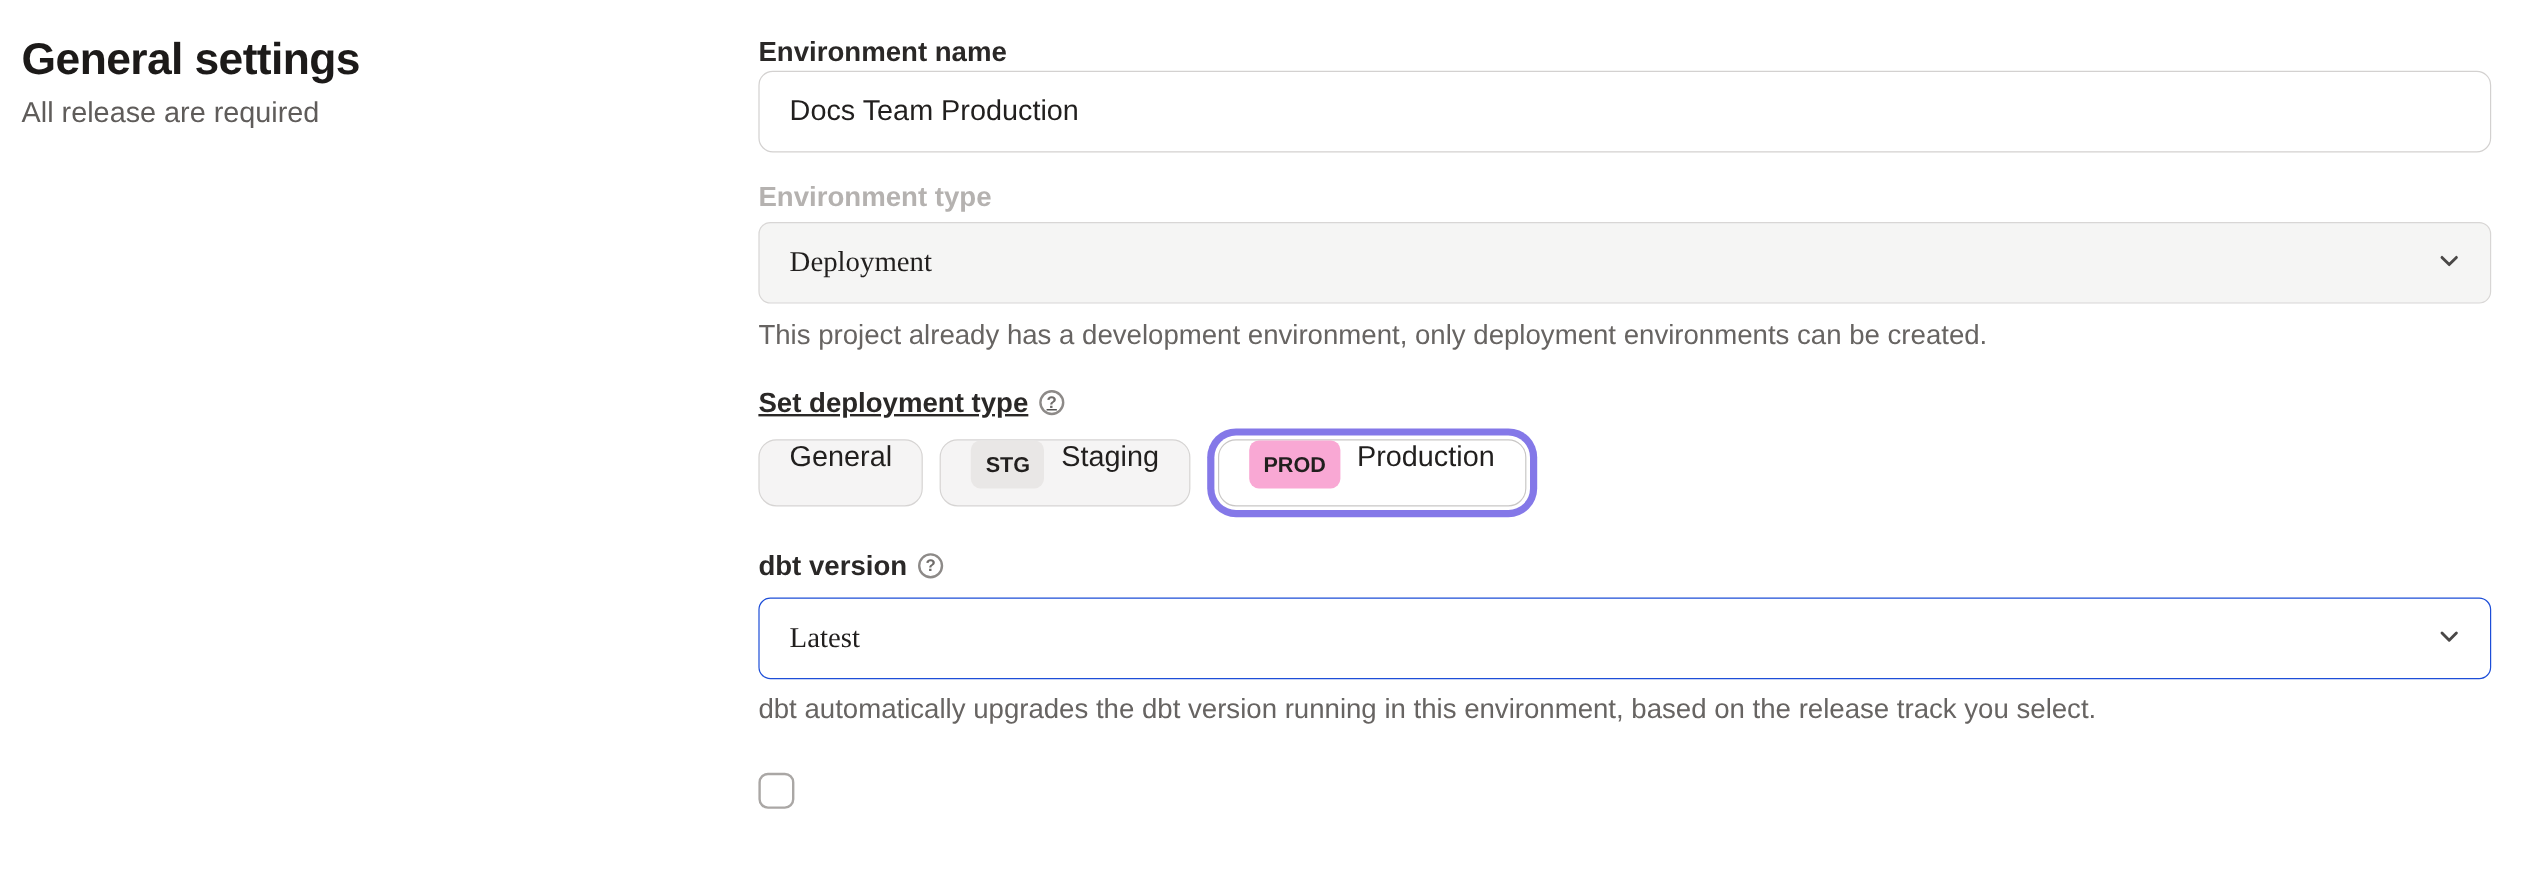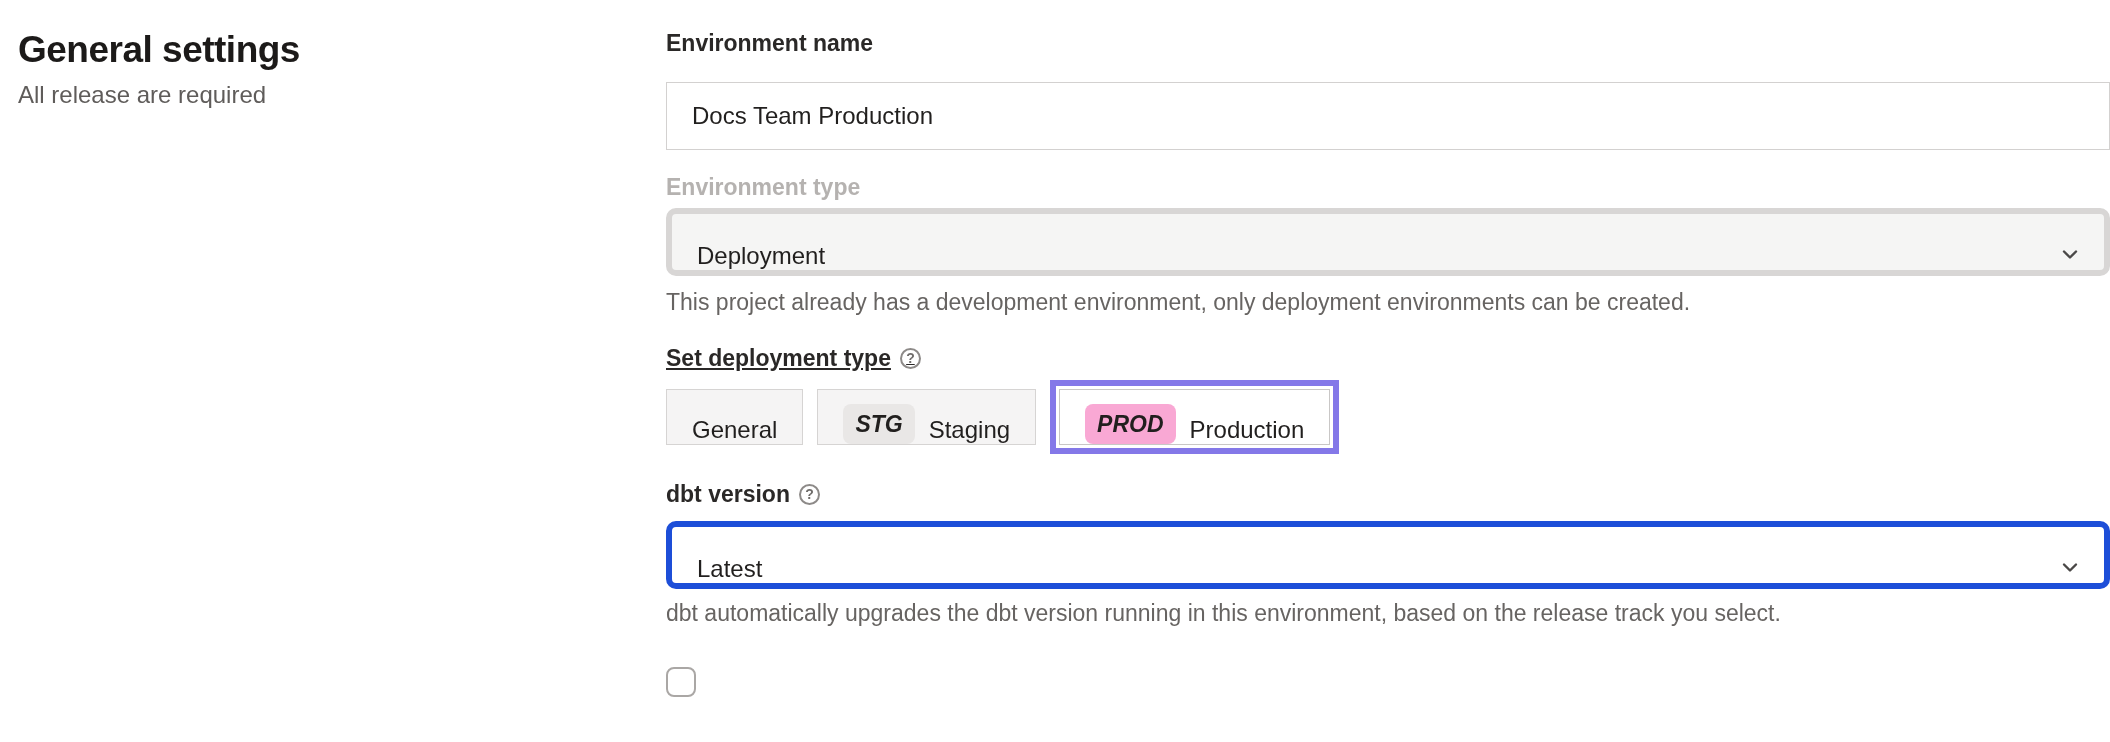--- a/index.html
+++ b/index.html
@@ -15,72 +15,72 @@
 
   
   .left-panel { position: absolute; left: 18px; top: 30px; width: 560px; }
   .page-title {
     font-size: 37px; font-weight: 700; color: #1c1a19; letter-spacing: -0.5px;
     line-height: 40px;
   }
   .page-subtitle { margin-top: 12px; font-size: 24px; color: #5f5c5a; line-height: 26px; }
 
   
-  .form-col { position: absolute; left: 666px; top: 32px; width: 1444px; }
+  .form-col { position: absolute; left: 632px; top: 32px; width: 1444px; }
 
   .field-label {
     font-size: 23px; font-weight: 600; color: #2a2827; line-height: 22px;
     display: flex; align-items: center;
   }
   .field-label.bold { font-weight: 700; }
   .field-label.disabled { color: #b5b2b0; }
 
   .help-icon {
     display: inline-flex; align-items: center; justify-content: center;
     width: 21px; height: 21px; margin-left: 9px;
     border: 2px solid #8d8a88; border-radius: 50%;
     font-size: 14px; font-weight: 600; color: #6f6c6a; line-height: 1;
   }
 
   .text-input {
-    margin-top: 28px; width: 100%; height: 68px;
-    border: 1px solid #d3d1d0; border-radius: 0;
+    margin-top: 5px; width: 100%; height: 68px;
+    border: 1px solid #d3d1d0; border-radius: 12px;
     padding: 0 25px; font-size: 24px; color: #211f1e;
     background: #ffffff; outline: none;
     font-family: "Liberation Sans", sans-serif;
   }
 
   .select-box {
     margin-top: 10px; width: 100%; height: 68px;
-    border: 6px solid #1d4ed8; border-radius: 10px;
+    border: 1px solid #1d4ed8; border-radius: 10px;
     background: #ffffff;
-    display: flex; align-items: flex-end; justify-content: space-between;
-    padding: 0 22px 0 25px; cursor: pointer;
+    display: flex; align-items: center; justify-content: space-between;
+    padding: 0 22px 0 25px; cursor: pointer; font-family: Liberation Serif, serif;
   }
   .select-box.disabled { background: #f5f5f4; border-color: #d8d6d5; cursor: default; }
   .select-value { font-size: 24px; color: #211f1e; }
   .chevron-icon { flex: 0 0 auto; }
 
   .helper-text { margin-top: 15px; font-size: 23px; color: #676462; line-height: 22px; }
 
   .section-gap-lg { margin-top: 34px; text-decoration: underline; }
   .section-gap-xl { margin-top: 38px; }
 
   .btn-row { margin-top: 20px; display: flex; align-items: center; gap: 14px; }
   .type-btn {
-    height: 56px; display: inline-flex; align-items: flex-end; gap: 14px;
+    height: 56px; display: inline-flex; align-items: flex-start; gap: 14px;
     padding: 0 25px;
-    background: #f5f4f4; border: 1px solid #d6d4d3; border-radius: 0;
+    background: #f5f4f4; border: 1px solid #d6d4d3; border-radius: 15px;
     font-size: 24px; color: #211f1e; cursor: pointer;
     font-family: "Liberation Sans", sans-serif;
   }
   .type-btn .badge {
     display: inline-flex; align-items: center; height: 40px;
     padding: 0 12px; border-radius: 8px;
-    font-size: 23px; font-weight: 600; color: #211f1e; font-style: italic;
+    font-size: 18px; font-weight: 600; color: #211f1e;
   }
   .type-btn .badge.stg { background: #e9e7e6; }
   .type-btn .badge.prod { background: #f9a8d4; }
   .type-btn.selected {
     background: #ffffff; border-color: #c9c7c6;
     box-shadow: 0 0 0 3px #ffffff, 0 0 0 9px #8478e8;
     margin: 0 9px;
   }
 
   .checkbox-row { margin-top: 43px; display: flex; align-items: center; }

